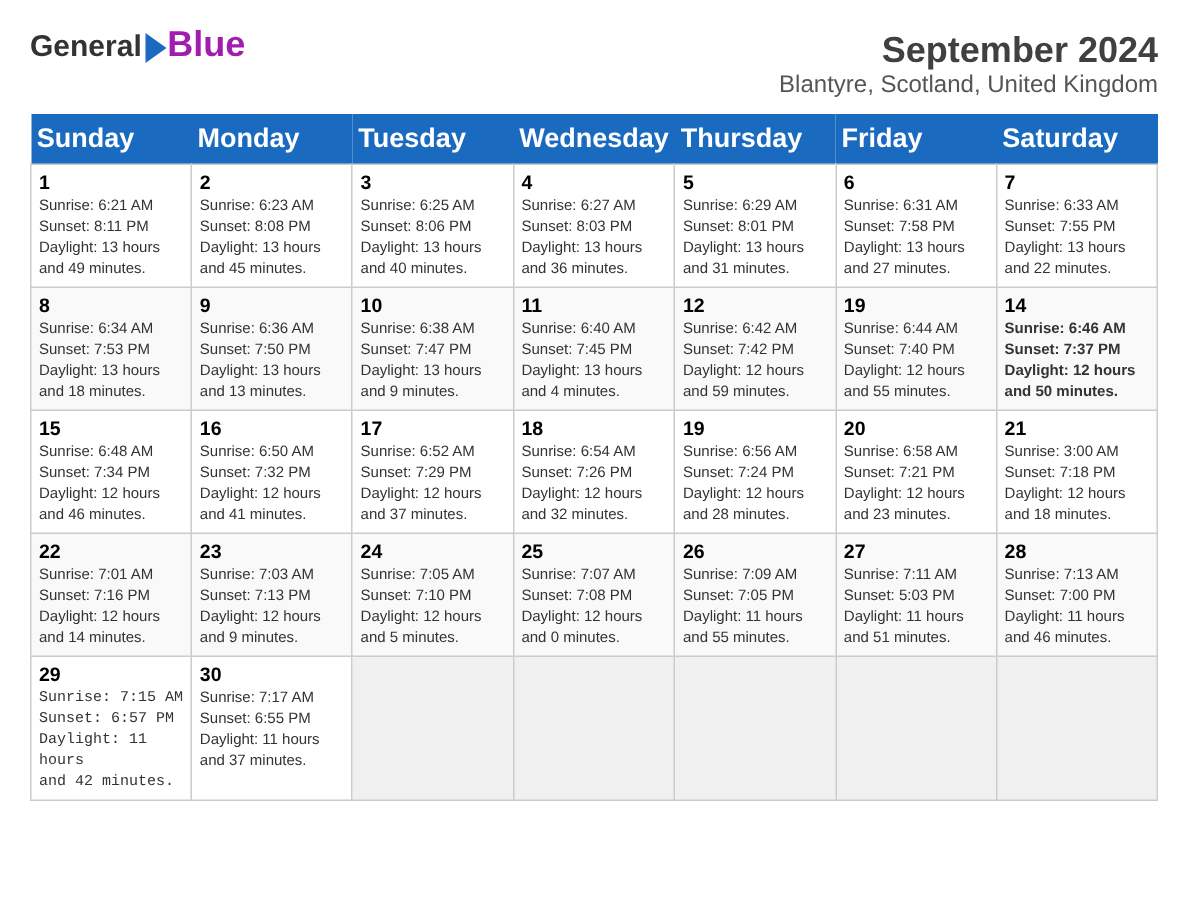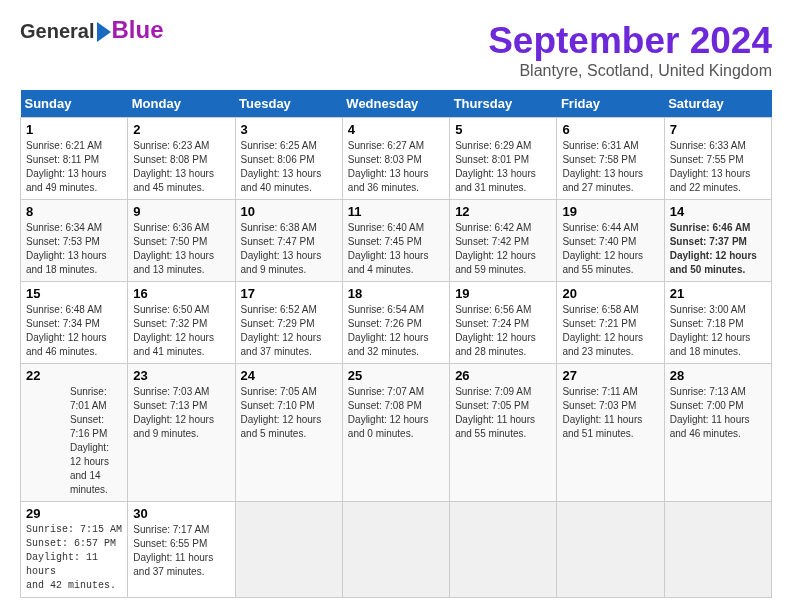--- a/index.html
+++ b/index.html
@@ -17,39 +17,39 @@
       margin-bottom: 10px;
     }
     .logo {
       display: flex;
       align-items: flex-start;
     }
     .title-area {
       text-align: right;
     }
     .month-title {
-      font-size: 37px;
+      font-size: 24px;
       font-weight: bold;
-      color: #6d28d9;
+      color: #404040;
     }
     .location {
       font-size: 16px;
       color: #555;
     }
     table {
       width: 100%;
       border-collapse: collapse;
       font-size: 11px;
     }
     thead tr th {
       background: #1a6abf;
       color: #fff;
       padding: 6px 4px;
       text-align: left;
-      font-size: 13px;
+      font-size: 18px;
       font-weight: bold;
     }
     tbody tr td {
       border: 1px solid #ccc;
       vertical-align: top;
       padding: 4px 5px;
       width: calc(100% / 7);
       height: 80px;
       background: #fff;
     }
@@ -253,21 +253,21 @@
           <span class="day-num">21</span>
           <div class="day-info" style="white-space: pre-line;">Sunrise: 3:00 AM
 Sunset: 7:18 PM
 Daylight: 12 hours
 and 18 minutes.</div>
         </td>
       </tr>
       <tr>
         <td>
           <span class="day-num">22</span>
-          <div class="day-info" style="white-space: pre-line; margin-left: 44px;">Sunrise: 7:01 AM
+          <div class="day-info" style="white-space: pre-line;">Sunrise: 7:01 AM
 Sunset: 7:16 PM
 Daylight: 12 hours
 and 14 minutes.</div>
         </td>
         <td>
           <span class="day-num">23</span>
           <div class="day-info" style="white-space: pre-line;">Sunrise: 7:03 AM
 Sunset: 7:13 PM
 Daylight: 12 hours
 and 9 minutes.</div>
@@ -289,21 +289,21 @@
         <td>
           <span class="day-num">26</span>
           <div class="day-info" style="white-space: pre-line;">Sunrise: 7:09 AM
 Sunset: 7:05 PM
 Daylight: 11 hours
 and 55 minutes.</div>
         </td>
         <td>
           <span class="day-num">27</span>
           <div class="day-info" style="white-space: pre-line;">Sunrise: 7:11 AM
-Sunset: 7:03 PM
+Sunset: 5:03 PM
 Daylight: 11 hours
 and 51 minutes.</div>
         </td>
         <td>
           <span class="day-num">28</span>
           <div class="day-info" style="white-space: pre-line;">Sunrise: 7:13 AM
 Sunset: 7:00 PM
 Daylight: 11 hours
 and 46 minutes.</div>
         </td>

